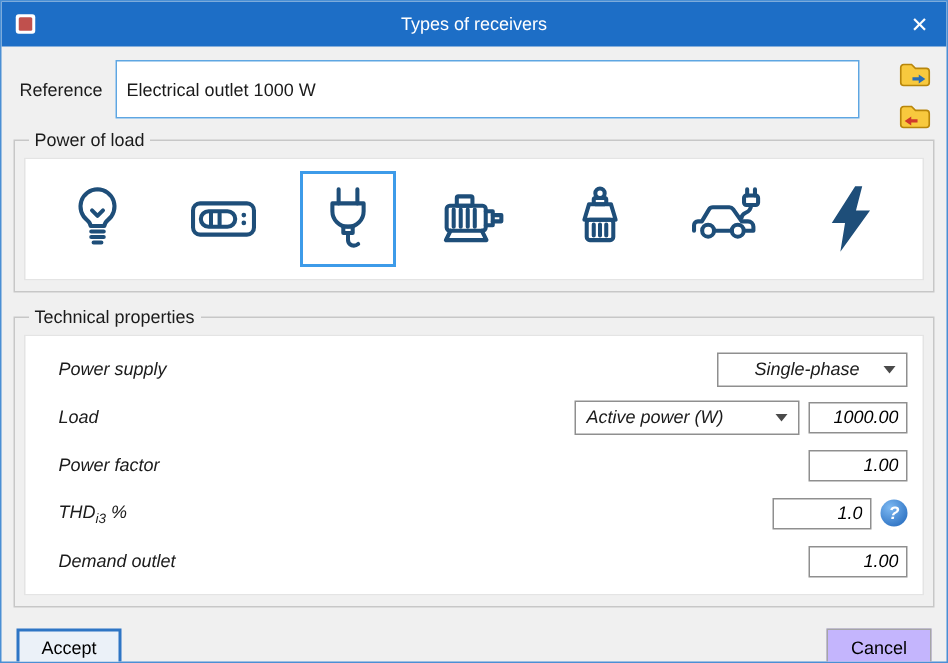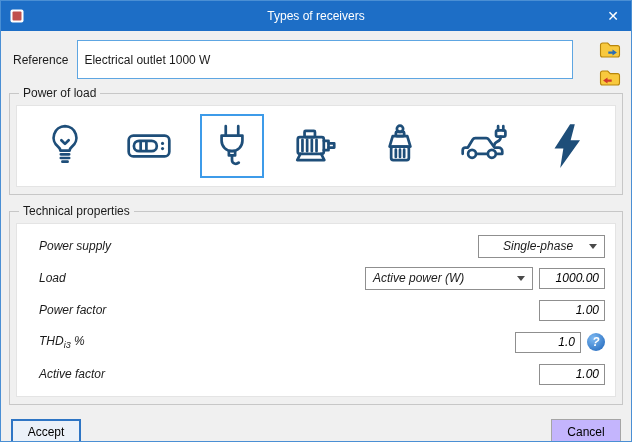--- a/index.html
+++ b/index.html
@@ -45,21 +45,21 @@
   .tech-row .lbl { margin-left:12px; }
   .tech-row .controls { margin-left:auto; display:flex; align-items:center; gap:6px; }
   sub.thd-sub { font-size:9px; }
 
   .select { height:23px; border:1px solid #8f8f8f; background:#fff; display:flex; align-items:center;
             padding:0 7px; gap:8px; cursor:default; }
   .select .sel-text { white-space:nowrap; }
   .select .arrow { margin-left:auto; width:0; height:0; border-left:4px solid transparent;
                    border-right:4px solid transparent; border-top:5px solid #4a4a4a; }
   .select.w-phase { width:127px;padding-left:24px; }
-  .select.w-load  { width:168px; }
+  .select.w-load  { width:150px; }
 
   input.num { width:66px; height:21px; border:1px solid #8f8f8f; text-align:right; padding:0 5px;
               font:inherit; background:#fff; }
 
   .help-icon { width:18px; height:18px; border-radius:50%; color:#fff; font-weight:bold; font-size:12px;
                display:flex; align-items:center; justify-content:center;
                background:radial-gradient(circle at 35% 30%, #7db9f2, #1b62b8); }
 
   
   .footer { margin-top:auto; display:flex; align-items:center; padding:8px 10px 11px; }
@@ -209,21 +209,21 @@
 
       <div class="tech-row">
         <span class="lbl"><span>THD</span><sub class="thd-sub">i3</sub> <span>%</span></span>
         <div class="controls">
           <input class="num" type="text" value="1.0" style="">
           <span class="help-icon">?</span>
         </div>
       </div>
 
       <div class="tech-row">
-        <span class="lbl">Active factor</span>
+        <span class="lbl">Demand outlet</span>
         <div class="controls">
           <input class="num" type="text" value="1.00" style="">
         </div>
       </div>
 
     </div>
   </fieldset>
 
   <div class="footer">
     <button class="btn accept">Accept</button>

